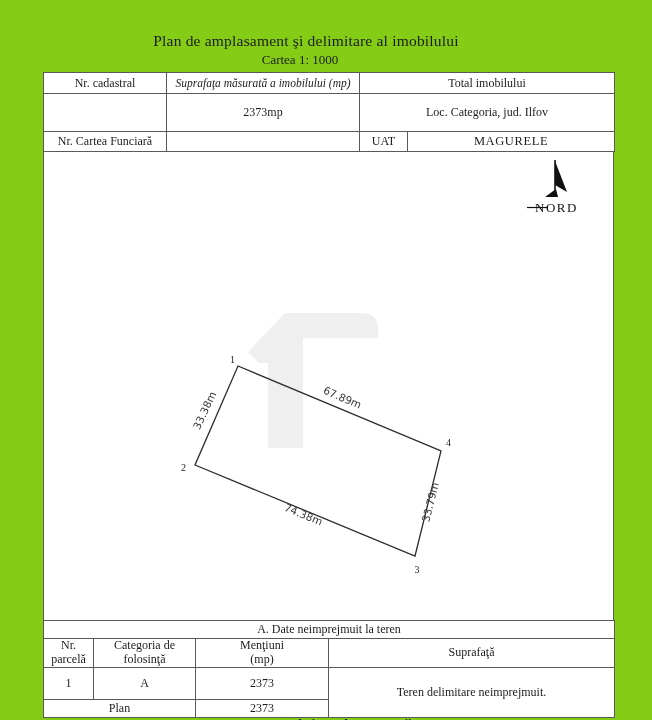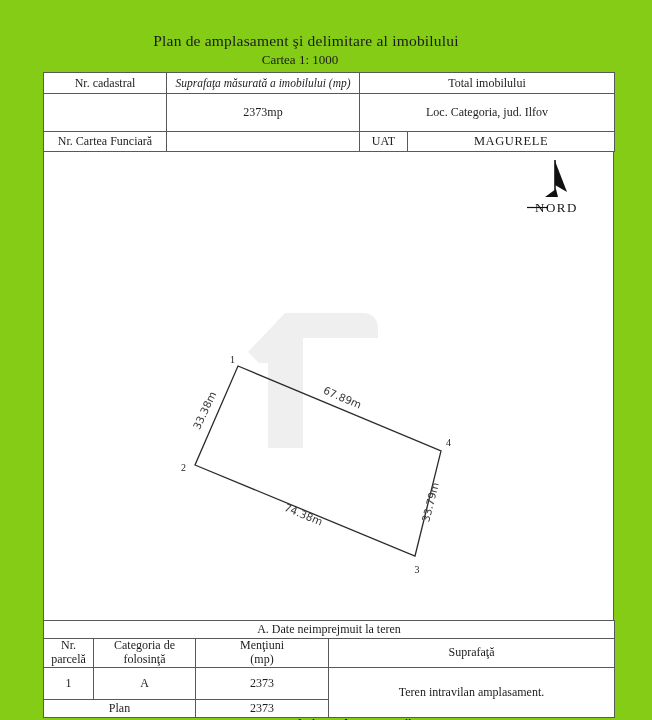--- a/index.html
+++ b/index.html
@@ -120,21 +120,21 @@
       <td>Categoria de
 folosinţă</td>
       <td>Menţiuni
 (mp)</td>
       <td>Suprafaţă</td>
     </tr>
     <tr class="row-data">
       <td>1</td>
       <td>A</td>
       <td>2373</td>
-      <td rowspan="2">Teren intravilan amplasament.</td>
+      <td rowspan="2">Teren delimitare neimprejmuit.</td>
     </tr>
     <tr class="row-total">
       <td colspan="2">Plan</td>
       <td>2373</td>
     </tr>
   </tbody>
     </table>
 
   <div class="footer-partial">B. Date referitoare la construcţii</div>
 

